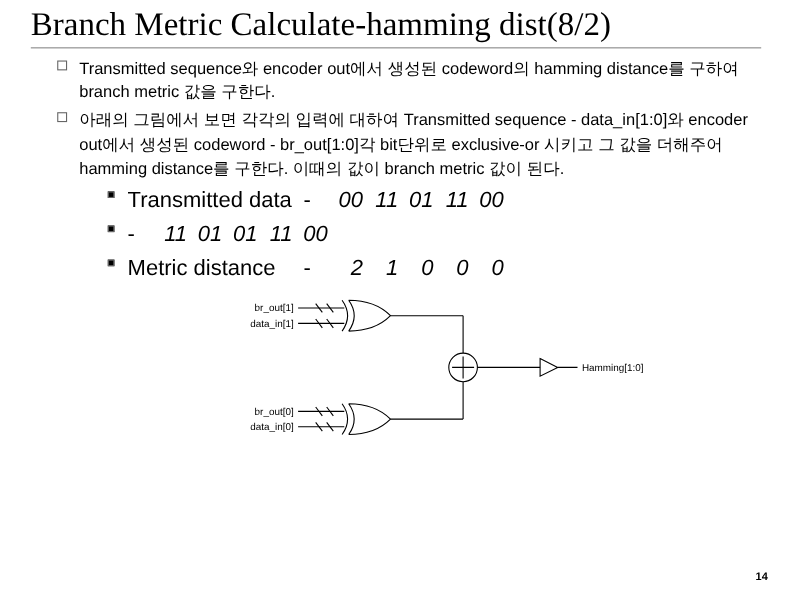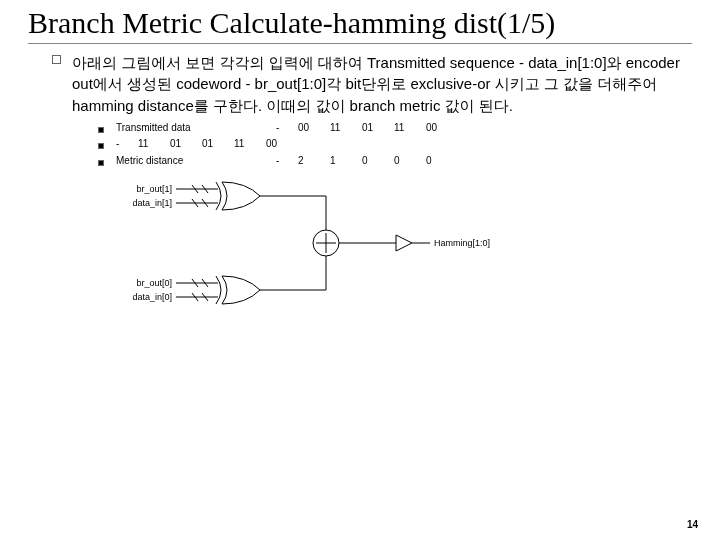--- a/index.html
+++ b/index.html
@@ -41,64 +41,69 @@
     left: 0;
     top: 3px;
     width: 9px;
     height: 9px;
     border: 1px solid #666;
     box-sizing: border-box;
   }
   .inner-list {
     padding-left: 26px;
     margin-top: 4px;
-    font-size: 10px;
+    font-size: 20px;
   }
   .inner-row {
     position: relative;
     padding-left: 18px;
     margin-bottom: 2px;
     display: flex;
   }
   .inner-row .marker {
     position: absolute;
     left: 0;
     top: 6px;
     width: 6px;
     height: 6px;
     background: #000;
   }
   .cell-label { width: 160px; }
   .cell-dash { width: 22px; }
-  .cell-v { width: 32px; text-align: left; }
+  .cell-v { width: 32px; text-align: right; font-style: italic; }
   .diagram {
     margin-top: 10px;
-    margin-left: 74px;
+    margin-left: 98px;
+    text-align: center;
   }
   .pagenum {
     position: absolute;
     right: 22px;
     bottom: 10px;
     font-size: 10px;
     font-weight: 700;
   }
   svg text {
     font-family: Arial, sans-serif;
     font-size: 9px;
     fill: #000;
   }
 </style>
 </head>
 <body>
 
 <div class="slide">
-  <div class="title">Branch Metric Calculate-hamming dist(1/5)</div>
+  <div class="title">Branch Metric Calculate-hamming dist(8/2)</div>
 
   <div class="body">
 
+    <div class="bullet1">
+      <span class="marker"></span>
+      <span>Transmitted sequence와 encoder out에서 생성된 codeword의 hamming distance를 구하여 branch metric 값을 구한다.</span>
+    </div>
 
     <div class="bullet1">
       <span class="marker"></span>
       <span>아래의 그림에서 보면 각각의 입력에 대하여 Transmitted sequence - data_in[1:0]와 encoder out에서 생성된 codeword - br_out[1:0]각 bit단위로 exclusive-or 시키고 그 값을 더해주어 hamming distance를 구한다. 이때의 값이 branch metric 값이 된다.</span>
 
       <div class="inner-list">
         <div class="inner-row">
           <span class="marker"></span>
           <span class="cell-label">Transmitted data</span>
           <span class="cell-dash">-</span>

